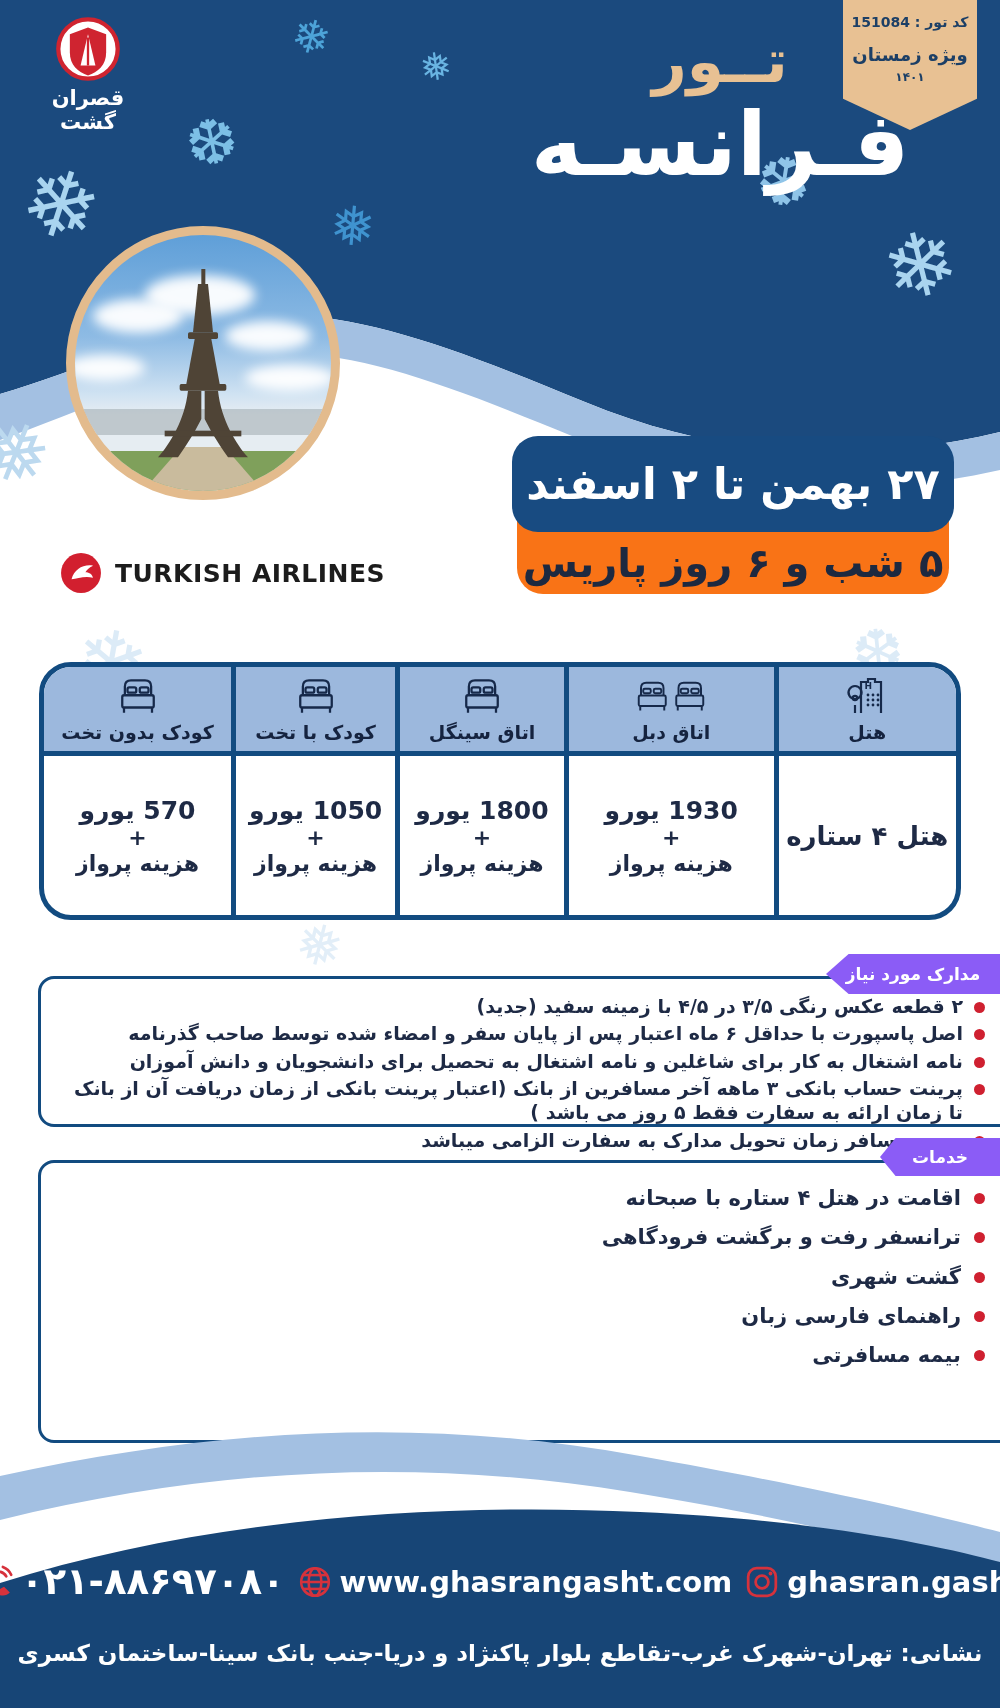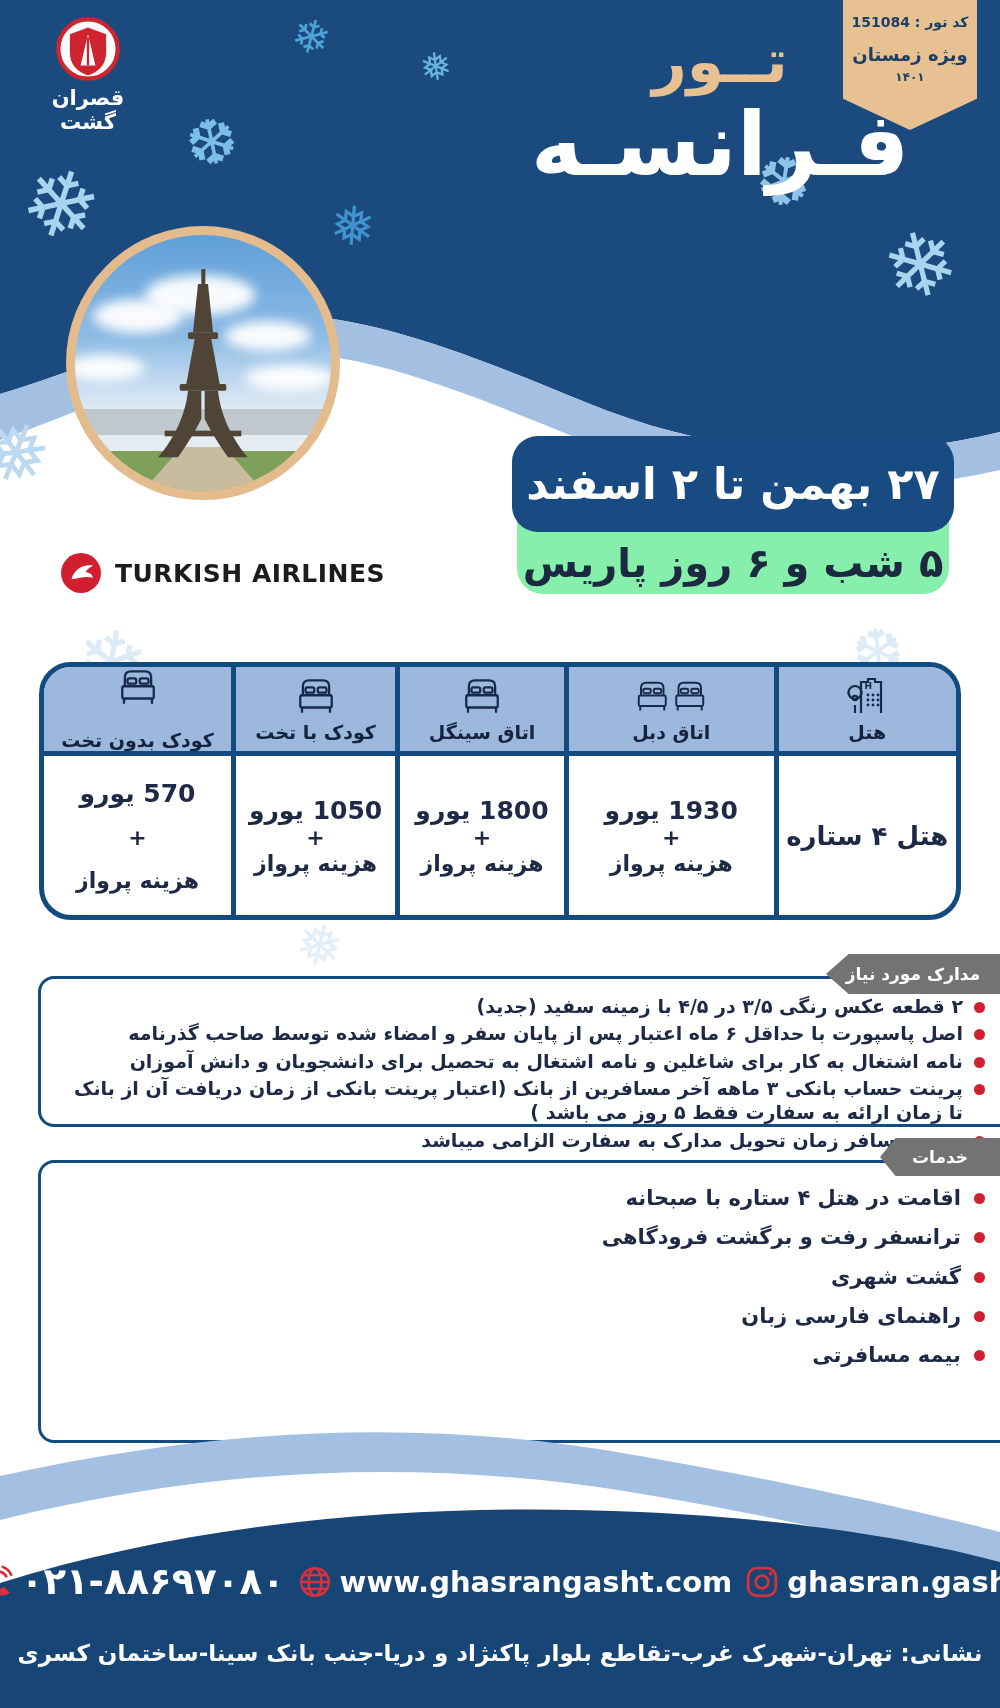--- a/index.html
+++ b/index.html
@@ -37,40 +37,40 @@
   .road{position:absolute;left:50%;bottom:0;width:120px;height:44px;transform:translateX(-50%);
     background:#c9bb9d;clip-path:polygon(32% 0,68% 0,100% 100%,0 100%);}
   .tower{position:absolute;left:50%;bottom:22px;transform:translateX(-50%);}
   
   .airline-row{left:60px;top:552px;display:flex;align-items:center;gap:13px;}
   .airline-name{font-size:25px;font-weight:bold;color:#1c1c1c;letter-spacing:.5px;}
   
   .datebox{left:512px;top:436px;width:442px;}
   .date-blue{position:relative;z-index:2;height:96px;background:#184b81;border-radius:26px;
     display:flex;align-items:center;justify-content:center;color:#fff;font-size:43px;font-weight:bold;direction:rtl;}
-  .date-tan{position:relative;z-index:1;margin:-22px 5px 0;padding-top:22px;height:62px;background:#86efac;
+  .date-tan{position:relative;z-index:1;margin:-22px 5px 0;padding-top:22px;height:62px;background:#f97316;
     border-radius:0 0 26px 26px;display:flex;align-items:center;justify-content:center;
     color:#1d2940;font-size:40px;font-weight:bold;direction:rtl;}
   
   .ptable{left:39px;top:662px;width:922px;height:258px;box-sizing:border-box;direction:rtl;
     border:5px solid #124b80;border-radius:32px;overflow:hidden;background:#fff;
     display:flex;flex-direction:column;}
   .trow{display:flex;}
   .thead{height:84px;background:#9cb8dd;border-bottom:5px solid #124b80;}
   .tbody{flex:1;}
   .tcell{display:flex;flex-direction:column;align-items:center;justify-content:center;box-sizing:border-box;}
   .tcell:not(:last-child){border-left:5px solid #124b80;}
-  .c-hotel{width:20%;} .c-dbl{width:23%;} .c-sgl{width:18.5%;} .c-cwb{width:18%;} .c-cnb{width:20.5%;gap:17px;}
+  .c-hotel{width:20%;} .c-dbl{width:23%;} .c-sgl{width:18.5%;} .c-cwb{width:18%;} .c-cnb{width:20.5%;}
   .hlabel{font-size:19px;font-weight:bold;color:#15233f;margin-top:3px;}
   .price{font-size:25px;font-weight:bold;color:#1e2a45;}
   .plus{font-size:22px;font-weight:bold;color:#1e2a45;line-height:1;margin:2px 0;}
   .fnote{font-size:22px;font-weight:bold;color:#1e2a45;}
   .hotelname{font-size:26px;font-weight:bold;color:#1e2a45;}
   
-  .sec-badge{position:absolute;right:0;background:#737373;color:#fff;font-weight:bold;
+  .sec-badge{position:absolute;right:0;background:#8b5cf6;color:#fff;font-weight:bold;
     display:flex;align-items:center;justify-content:center;z-index:3;
     clip-path:polygon(0 50%,13% 0,100% 0,100% 100%,13% 100%);}
   .badge-docs{top:954px;width:174px;height:40px;font-size:17px;}
   .badge-serv{top:1138px;width:120px;height:38px;font-size:17px;}
   
   .sec-box{position:absolute;left:38px;width:978px;box-sizing:border-box;background:#fff;
     border:3px solid #124b80;border-radius:16px;direction:rtl;}
   .box-docs{top:976px;height:151px;padding:15px 26px 8px 18px;}
   .box-serv{top:1160px;height:283px;padding:22px 26px 8px 18px;}
   .sec-box ul{list-style:none;margin:0;padding:0;}

